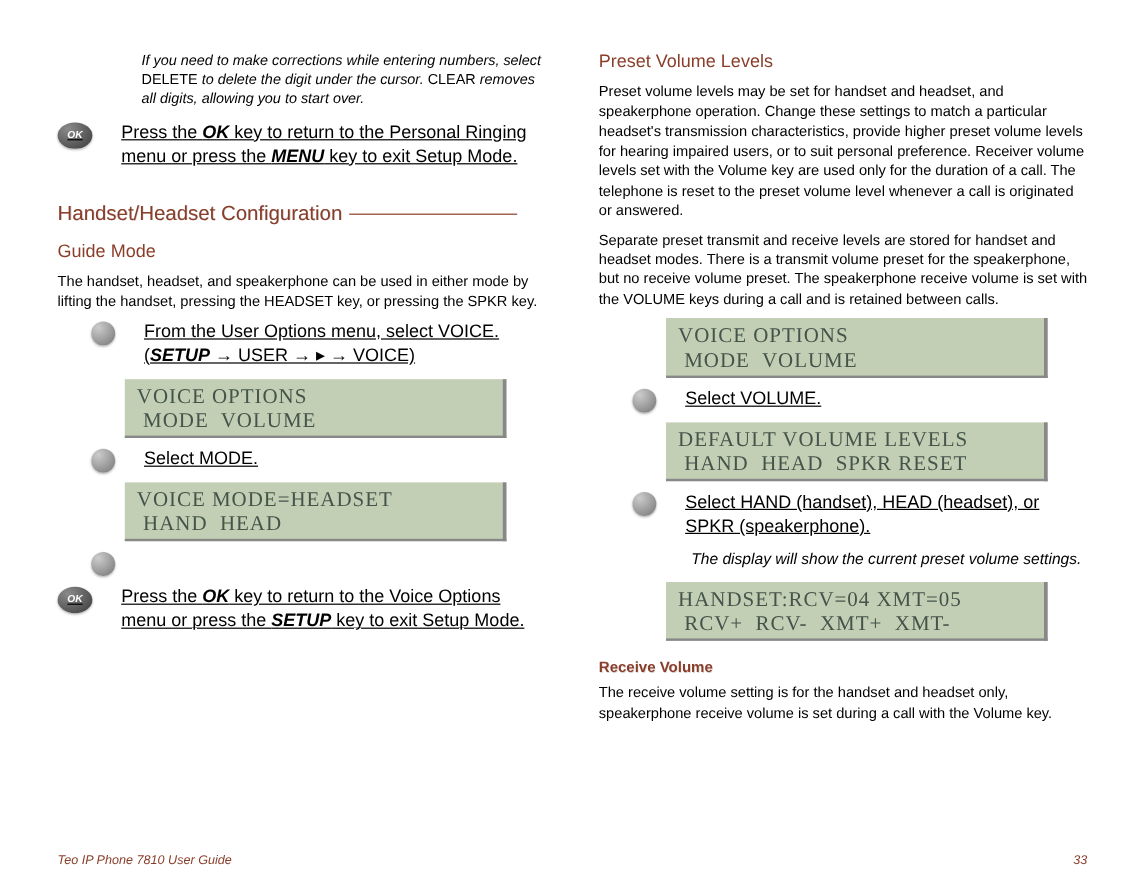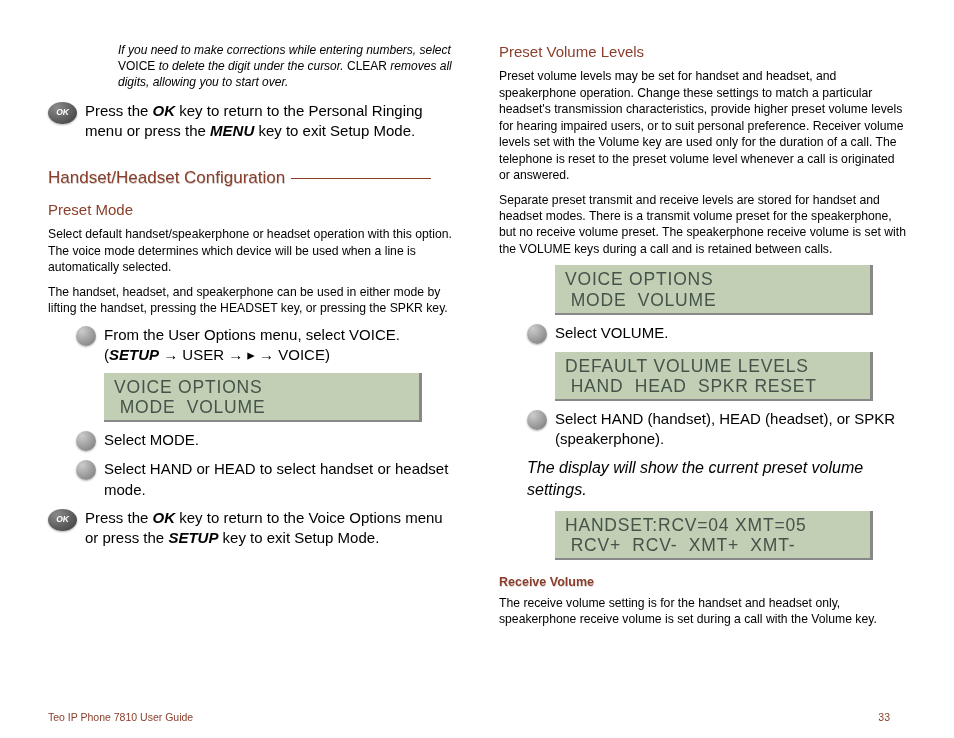--- a/index.html
+++ b/index.html
@@ -25,23 +25,24 @@
   .correction-note {
     font-style: italic;
     margin-left: 70px;
     margin-bottom: 10px;
     font-size: 12px;
   }
   .correction-note .nital { font-style: normal; }
   .step-row {
     display: flex;
     align-items: flex-start;
-    gap: 8px;
+    gap: 24px;
     margin-bottom: 8px;
     margin-top: 6px;
+    text-decoration: underline;
   }
   .step-row-offset {
     margin-left: 28px;
   }
   .ok-btn {
     width: 29px; height: 22px;
     background: radial-gradient(ellipse at 30% 25%, #8a8a8a, #4a4a4a 80%);
     border-radius: 50%;
     color: #fff;
     font-size: 8.5px;
@@ -91,75 +92,75 @@
     margin-top: 14px;
     margin-bottom: 4px;
     text-shadow: 0.5px 0.5px 0 #ddd;
   }
   p.body {
     margin-bottom: 8px;
     font-size: 12.2px;
   }
   .lcd {
     background: #c2cfb5;
-    font-family: Liberation Sans, sans-serif;
+    font-family: Liberation Serif, serif;
     font-size: 17.5px;
     font-weight: 500;
     color: #45544a;
     letter-spacing: 0.8px;
     padding: 4px 10px 3px 10px;
     margin: 6px 0 8px 56px;
     border-right: 3px solid #888;
     border-bottom: 2px solid #888;
     width: 318px;
     line-height: 1.15;
     white-space: pre;
   }
   .lcd-right { margin-left: 56px; width: 318px; }
   .subtext {
-    margin-left: 28px;
-    font-size: 16px;
+    margin-left: 77px;
+    font-size: 13px;
   }
   .subtext .ital { font-style: italic; }
   .footer {
     position: absolute;
     bottom: 14px;
     left: 48px;
-    right: 64px;
+    right: 48px;
     display: flex;
     justify-content: space-between;
     font-size: 10.5px;
+    font-style: italic;
     color: #8a3e2a;
   }
 </style>
 </head>
 <body>
 
 <div class="columns">
 
   <div class="col">
 
     <div class="correction-note">
-      <span>If you need to make corrections while entering numbers, select </span><span class="nital">VOICE</span><span> to delete the digit under the cursor. </span><span class="nital">CLEAR</span><span> removes all digits, allowing you to start over.</span>
+      <span>If you need to make corrections while entering numbers, select </span><span class="nital">DELETE</span><span> to delete the digit under the cursor. </span><span class="nital">CLEAR</span><span> removes all digits, allowing you to start over.</span>
     </div>
 
     <div class="step-row">
       <div class="ok-btn">OK</div>
       <div class="step-text">
         <span>Press the </span><span class="bi">OK</span><span> key to return to the Personal Ringing menu or press the </span><span class="bi">MENU</span><span> key to exit Setup Mode.</span>
       </div>
     </div>
 
     <div class="section-heading">
       <span>Handset/Headset Configuration</span><span class="section-rule"></span>
     </div>
 
-    <div class="subheading">Preset Mode</div>
-
-    <p class="body">Select default handset/speakerphone or headset operation with this option. The voice mode determines which device will be used when a line is automatically selected.</p>
+    <div class="subheading">Guide Mode</div>
+
 
     <p class="body">
       <span>The handset, headset, and speakerphone can be used in either mode by lifting the handset, pressing the </span><span class="bi">HEADSET</span><span> key, or pressing the </span><span class="bi">SPKR</span><span> key.</span>
     </p>
 
     <div class="step-row step-row-offset">
       <div class="round-btn"></div>
       <div class="step-text">
         <span> From the User Options menu, select VOICE.</span><br>
         <span>(</span><span class="bi">SETUP</span><span> → USER → ▸ → VOICE)</span>
@@ -167,24 +168,25 @@
     </div>
 
     <div class="lcd">VOICE OPTIONS
  MODE  VOLUME</div>
 
     <div class="step-row step-row-offset">
       <div class="round-btn"></div>
       <div class="step-text">Select MODE.</div>
     </div>
 
-
-    <div class="step-row step-row-offset">
-      <div class="round-btn"></div>
-      <div class="step-text">Select HAND or HEAD to select handset or headset mode.</div>
+    <div class="lcd">VOICE MODE=HEADSET
+ HAND  HEAD</div>
+
+    <div class="step-row step-row-offset">
+      <div class="round-btn"></div>
     </div>
 
     <div class="step-row">
       <div class="ok-btn">OK</div>
       <div class="step-text">
         <span>Press the </span><span class="bi">OK</span><span> key to return to the Voice Options menu or press the </span><span class="bi">SETUP</span><span> key to exit Setup Mode.</span>
       </div>
     </div>
 
   </div>

